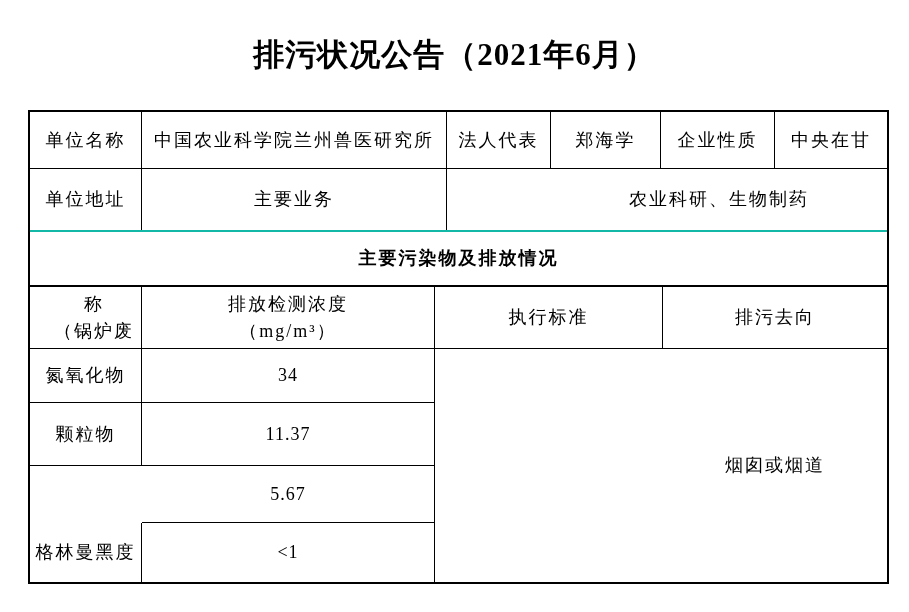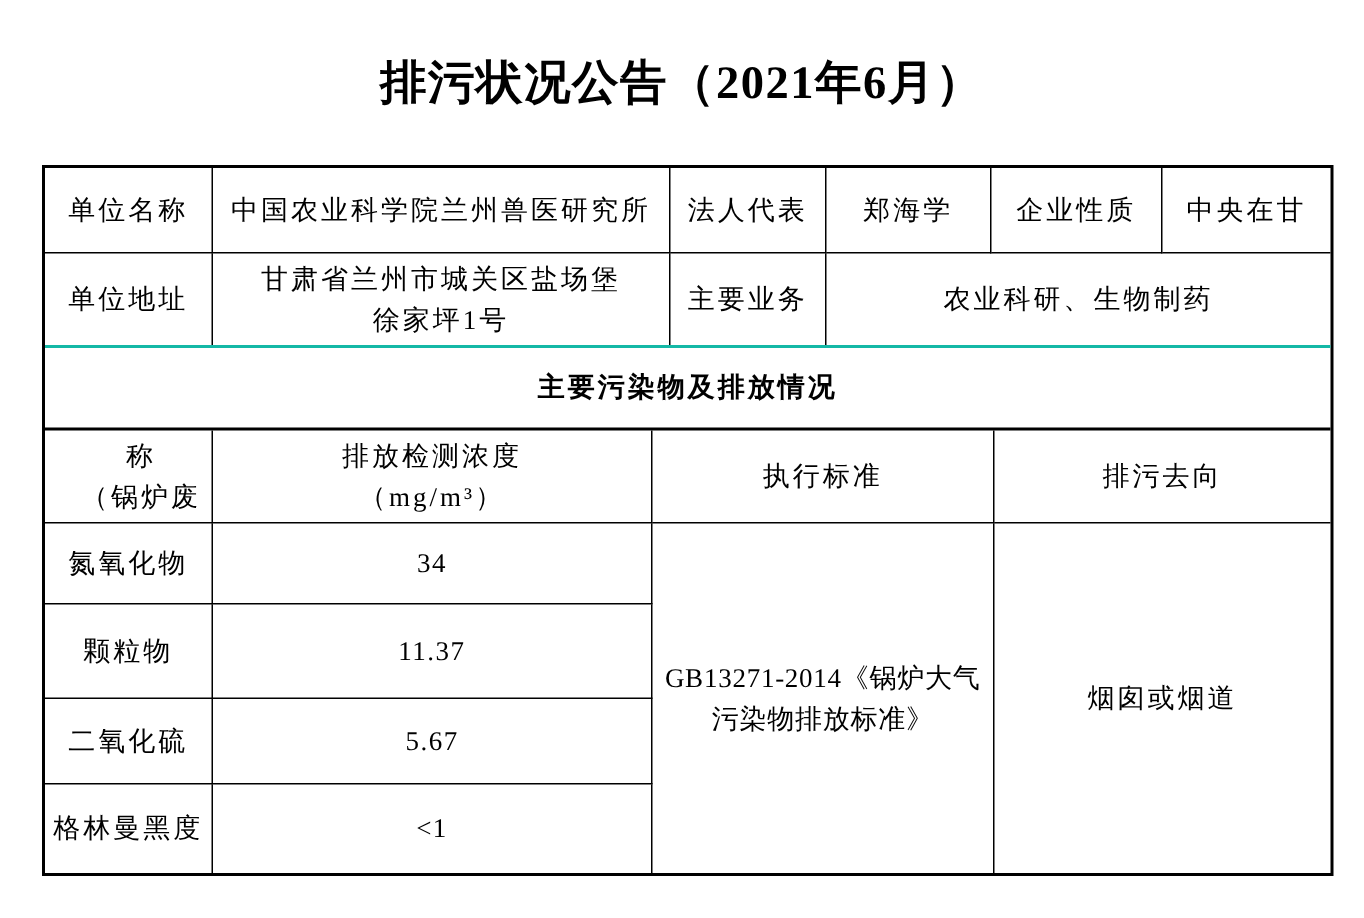--- a/index.html
+++ b/index.html
@@ -93,24 +93,20 @@
 
     <div class="sec sec1">
       <div class="cell br bb">单位名称</div>
       <div class="cell br bb">中国农业科学院兰州兽医研究所</div>
       <div class="cell br bb">法人代表</div>
       <div class="cell br bb">郑海学</div>
       <div class="cell br bb">企业性质</div>
       <div class="cell bb">中央在甘</div>
 
       <div class="cell br">单位地址</div>
-      <div class="cell br">
-        <span class="line">甘肃省兰州市城关区盐场堡</span>
-        <span class="line">徐家坪1号</span>
-      </div>
       <div class="cell br">主要业务</div>
       <div class="cell" style="grid-column: 4 / 7;">农业科研、生物制药</div>
     </div>
 
     <div class="sec sec2">
       <div class="cell bold">主要污染物及排放情况</div>
     </div>
 
     <div class="sec sec3">
 
@@ -124,27 +120,22 @@
       </div>
       <div class="cell br bb" style="grid-column:3; grid-row:1;">执行标准</div>
       <div class="cell bb" style="grid-column:4; grid-row:1;">排污去向</div>
 
       <div class="cell br bb" style="grid-column:1; grid-row:2;">氮氧化物</div>
       <div class="cell br bb num" style="grid-column:2; grid-row:2;">34</div>
 
       <div class="cell br bb" style="grid-column:1; grid-row:3;">颗粒物</div>
       <div class="cell br bb num" style="grid-column:2; grid-row:3;">11.37</div>
 
-      <div class="cell br bb" style="grid-column:1; grid-row:4;">二氧化硫</div>
       <div class="cell br bb num" style="grid-column:2; grid-row:4;">5.67</div>
 
       <div class="cell br" style="grid-column:1; grid-row:5;">格林曼黑度</div>
       <div class="cell br num" style="grid-column:2; grid-row:5;">&lt;1</div>
 
-      <div class="cell br num" style="grid-column:3; grid-row:2 / 6; letter-spacing:0.5px;">
-        <span class="line">GB13271-2014《锅炉大气</span>
-        <span class="line">污染物排放标准》</span>
-      </div>
       <div class="cell" style="grid-column:4; grid-row:2 / 6;">烟囱或烟道</div>
     </div>
 
   </div>
 </div>
 
 </body></html>

